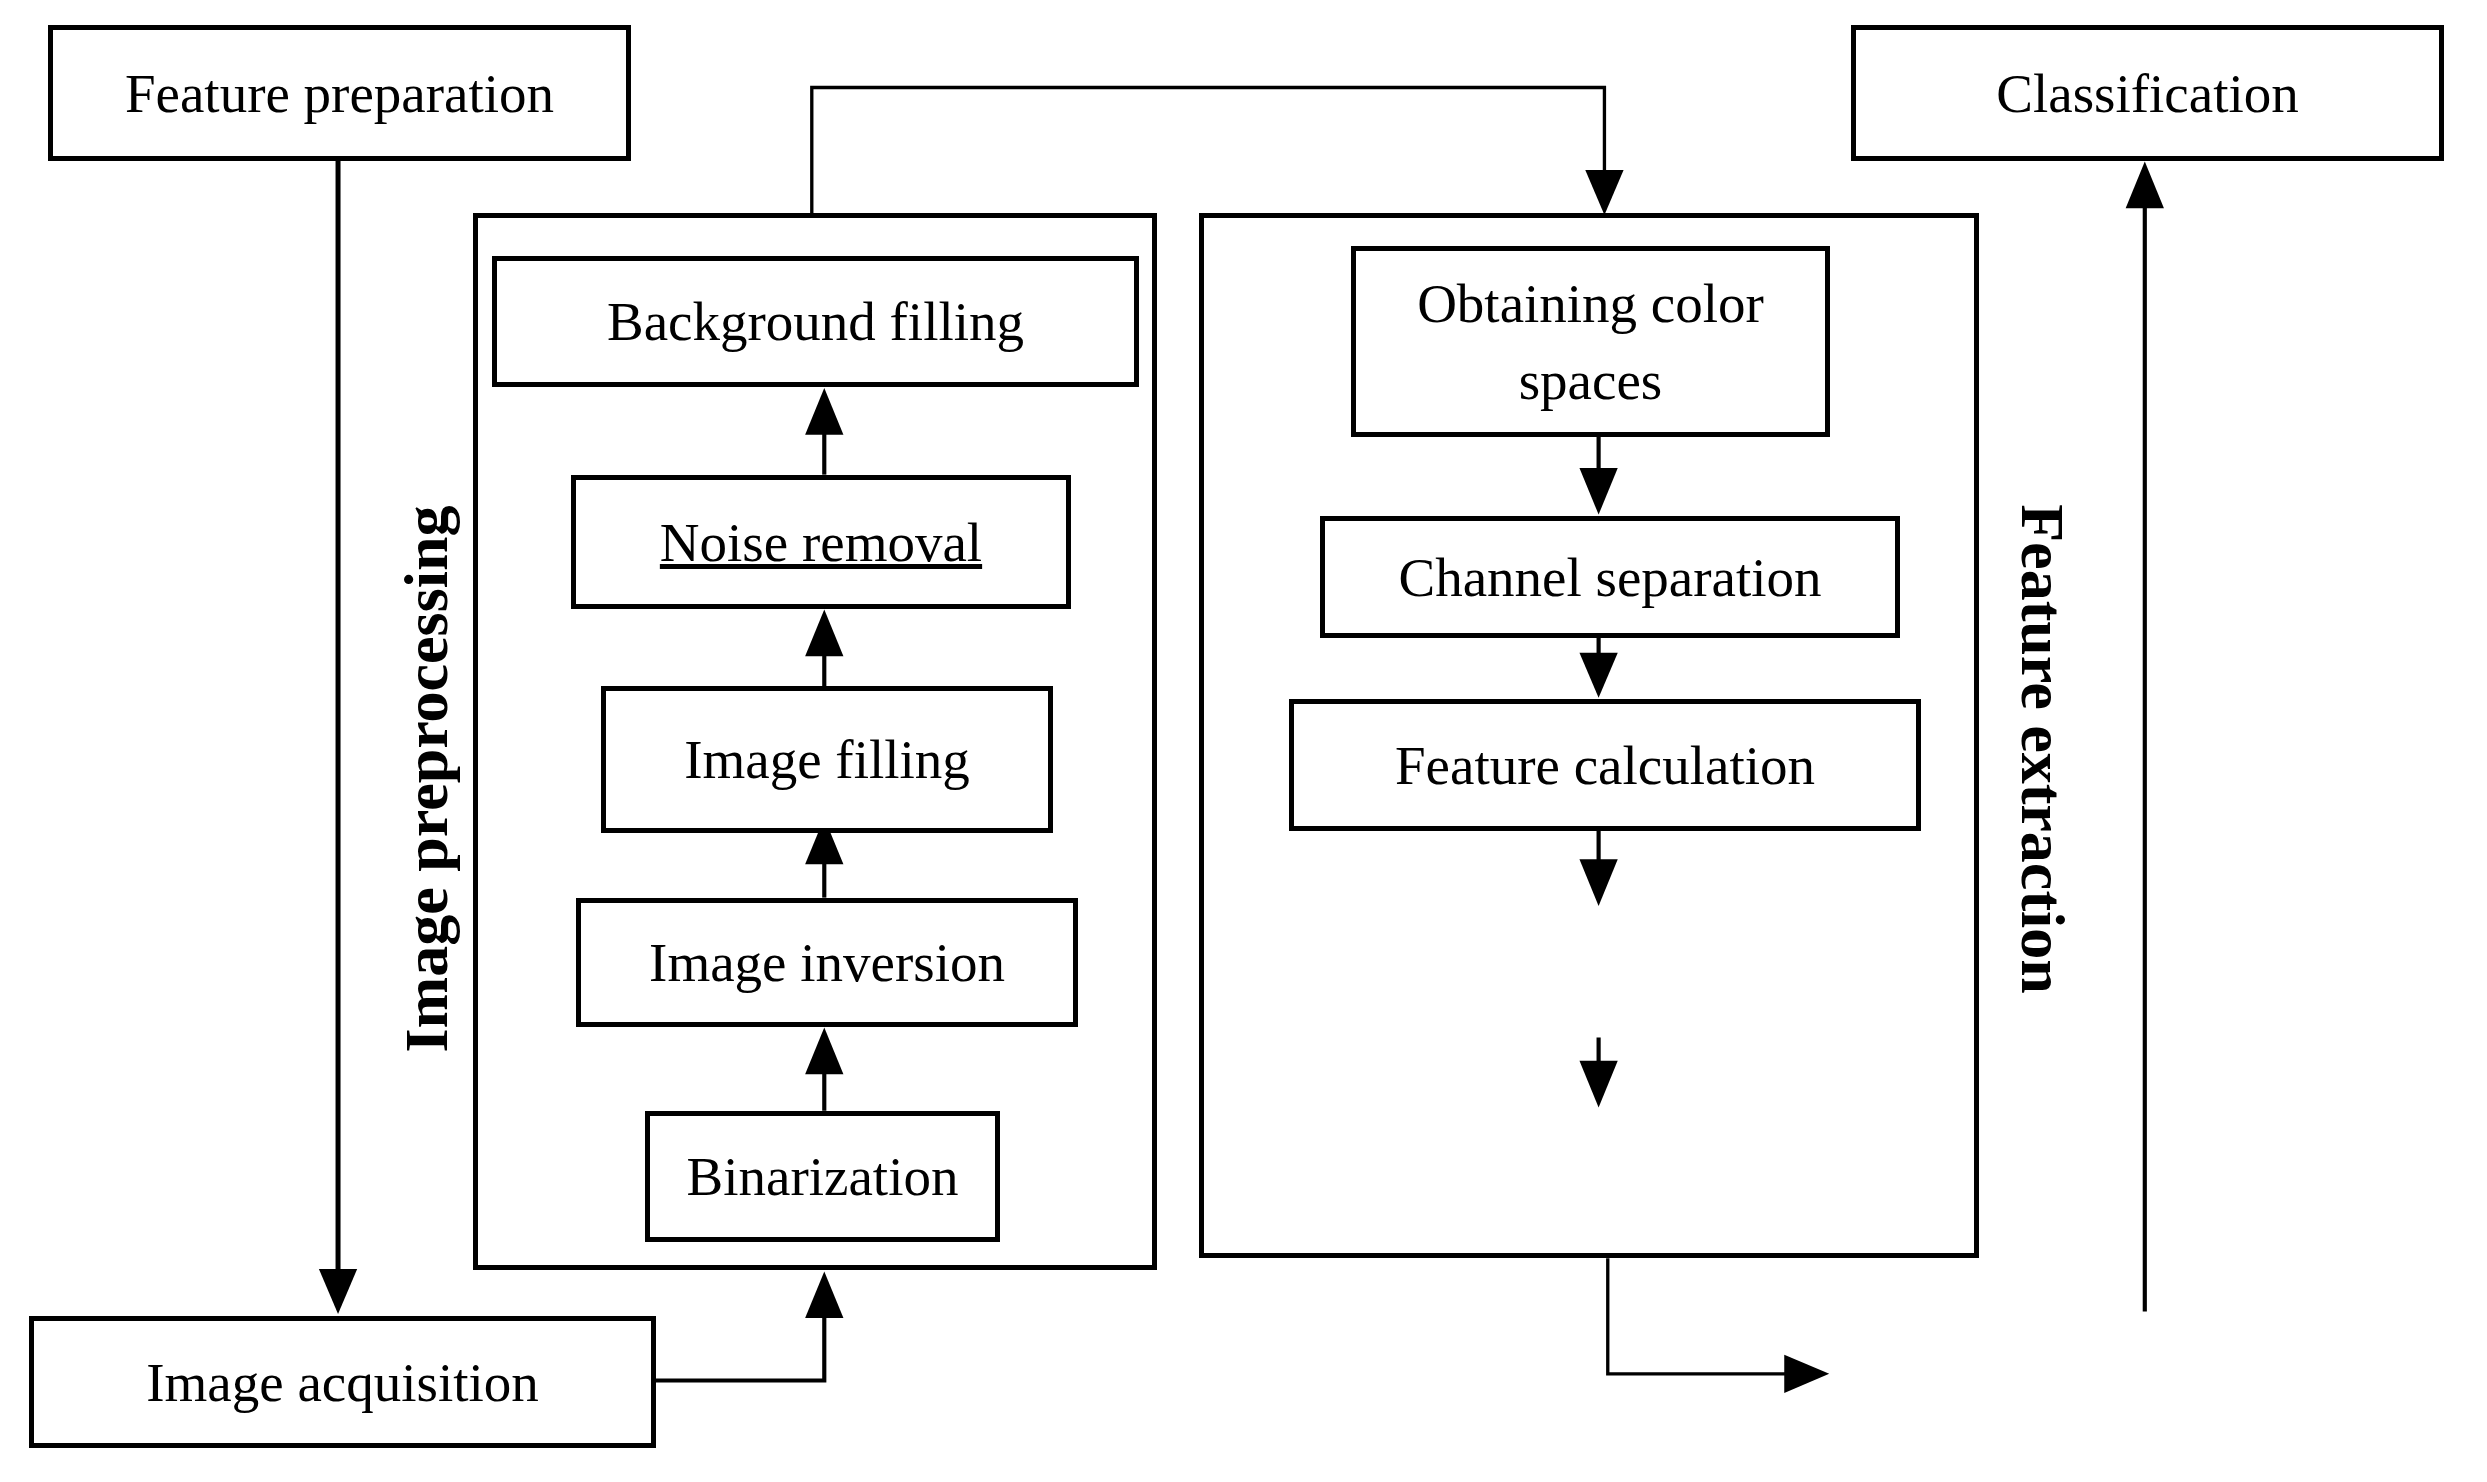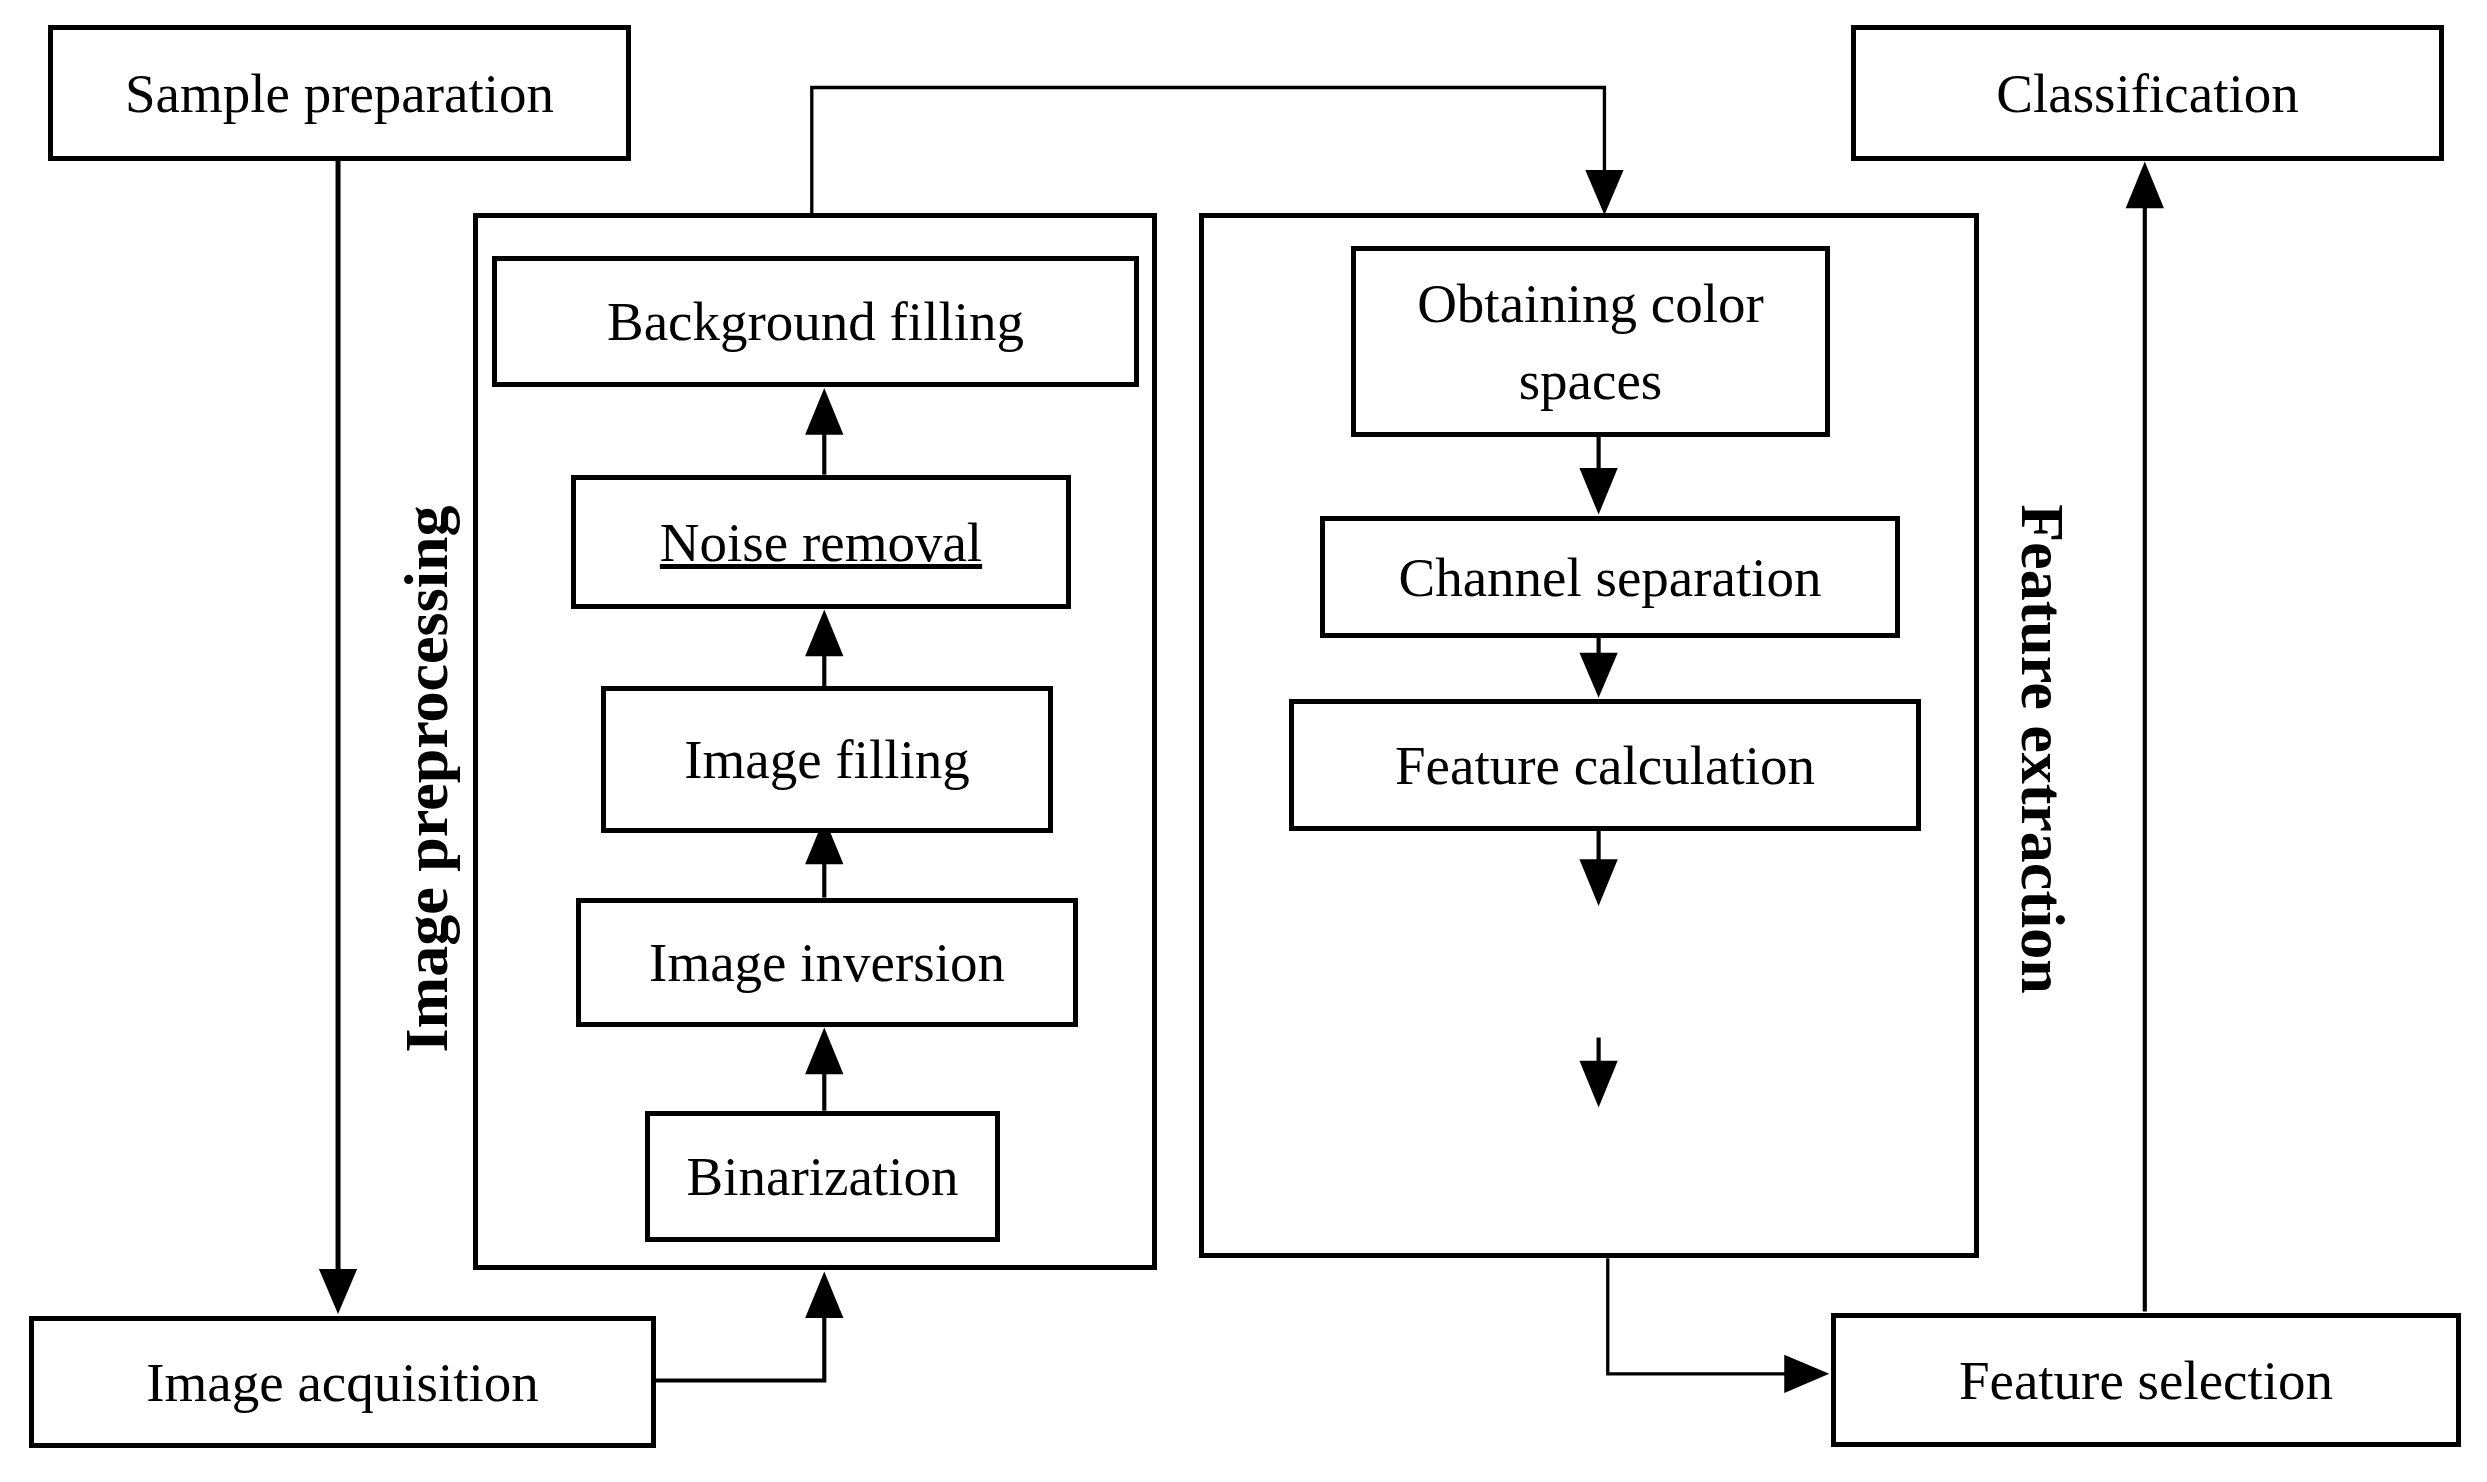--- a/index.html
+++ b/index.html
@@ -122,30 +122,27 @@
     </g>
   </svg>
 
   <div class="group" style="left:473px; top:213px; width:684px; height:1057px;"></div>
   <div class="group" style="left:1199px; top:213px; width:780px; height:1045px;"></div>
 
   <div class="vlabel" style="left:426px; top:779px;">Image preprocessing</div>
   <div class="vlabel cw" style="left:2042px; top:749px;">Feature extraction</div>
 
   <div class="box" style="left:48px; top:25px; width:583px; height:136px;">
-    <span class="lbl">Sample preparation</span>
+    <span class="lbl">Feature preparation</span>
   </div>
   <div class="box" style="left:1851px; top:25px; width:593px; height:136px;">
     <span class="lbl">Classification</span>
   </div>
   <div class="box" style="left:29px; top:1316px; width:627px; height:132px;">
     <span class="lbl">Image acquisition</span>
-  </div>
-  <div class="box" style="left:1831px; top:1313px; width:630px; height:134px;">
-    <span class="lbl">Feature selection</span>
   </div>
 
   <div class="box" style="left:492px; top:256px; width:647px; height:131px;">
     <span class="lbl">Background filling</span>
   </div>
   <div class="box" style="left:571px; top:475px; width:500px; height:134px;text-decoration:underline;">
     <span class="lbl">Noise removal</span>
   </div>
   <div class="box" style="left:601px; top:686px; width:452px; height:147px;">
     <span class="lbl">Image filling</span>

